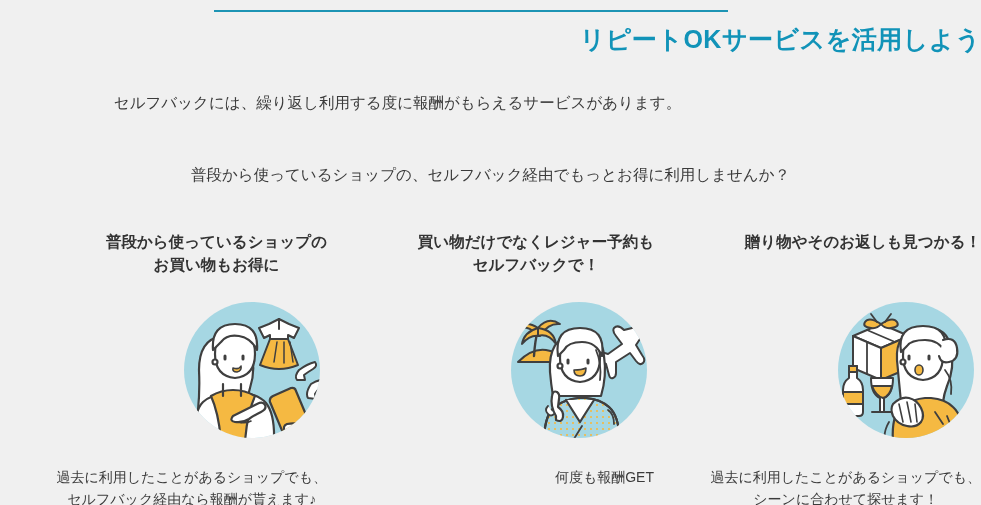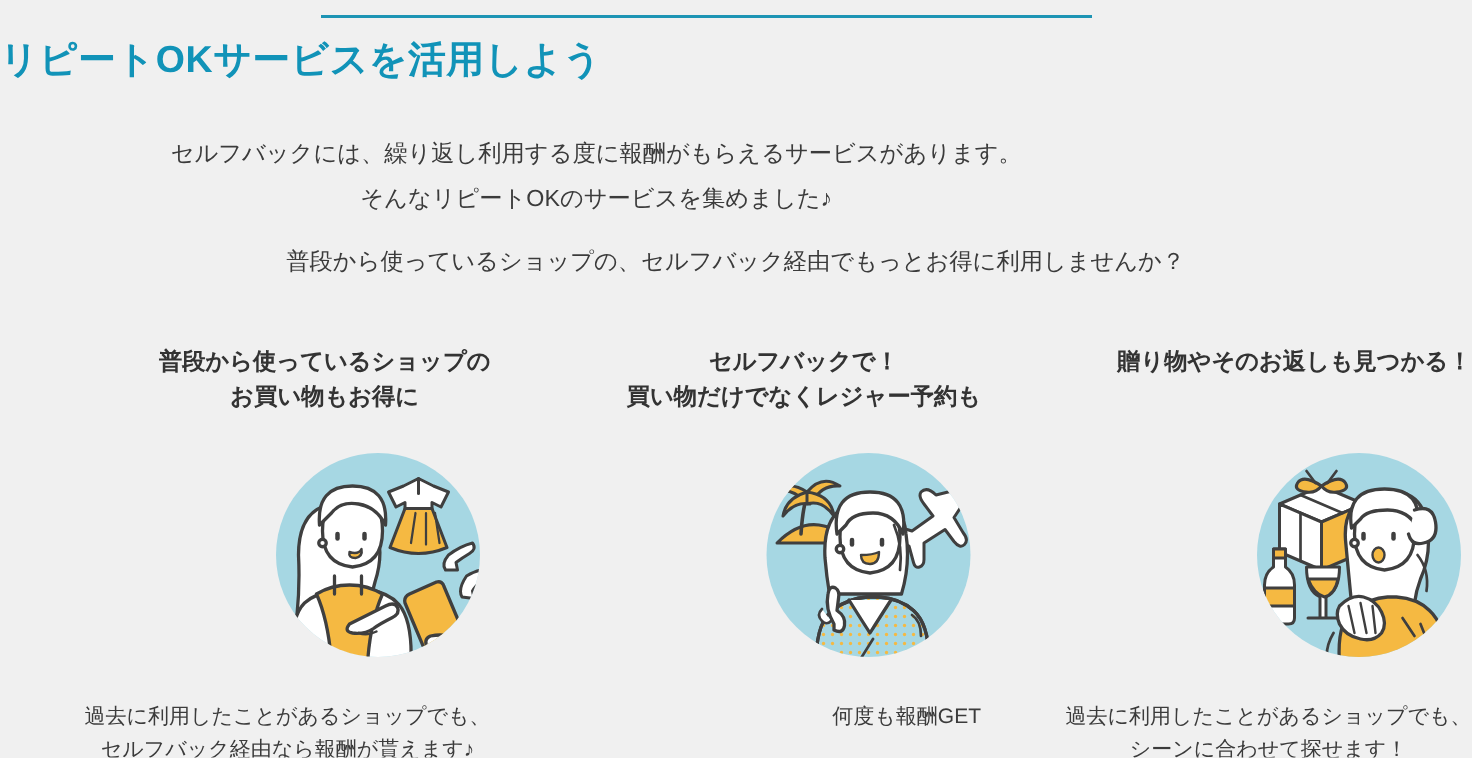--- a/index.html
+++ b/index.html
@@ -28,21 +28,21 @@
     top: 10px;
     width: 514px;
     height: 2px;
     background: #1d94b4;
   }
   .page-title {
     position: absolute;
     left: 0;
     top: 23px;
     width: 981px;
-    text-align: left;
+    text-align: right;
     font-size: 25px;
     font-weight: bold;
     letter-spacing: 0.5px;
     color: #1193b8;
   }
 
   
   .intro {
     position: absolute;
     left: 0;
@@ -111,21 +111,20 @@
 <body>
 
 <div class="page">
 
   <div class="top-rule"></div>
 
   <div class="page-title">リピートOKサービスを活用しよう</div>
 
   <div class="intro">
     <span class="lead-line">セルフバックには、繰り返し利用する度に報酬がもらえるサービスがあります。</span>
-    <span class="lead-line">そんなリピートOKのサービスを集めました♪</span>
   </div>
 
   <div class="intro-second">
     <span class="lead-line">普段から使っているショップの、セルフバック経由でもっとお得に利用しませんか？</span>
   </div>
 
   <div class="columns">
 
     <div class="col">
       <div class="col-heading">
@@ -185,22 +184,22 @@
       </div>
 
       <div class="col-caption">
         <span class="cl">過去に利用したことがあるショップでも、</span>
         <span class="cl">セルフバック経由なら報酬が貰えます♪</span>
       </div>
     </div>
 
     <div class="col">
       <div class="col-heading">
+        <span class="hl">買い物だけでなくレジャー予約も</span>
         <span class="hl">セルフバックで！</span>
-        <span class="hl">買い物だけでなくレジャー予約も</span>
       </div>
 
       <div class="illus-wrap">
         <svg width="150" height="142" viewBox="0 0 150 142" xmlns="http://www.w3.org/2000/svg">
           <defs>
             <clipPath id="clipB">
                 <circle cx="75" cy="70" r="68"></circle>
               </clipPath>
             <pattern id="dotsB" width="6" height="6" patternUnits="userSpaceOnUse">
               <circle cx="3" cy="3" r="1.1" fill="#f5b942"></circle>

